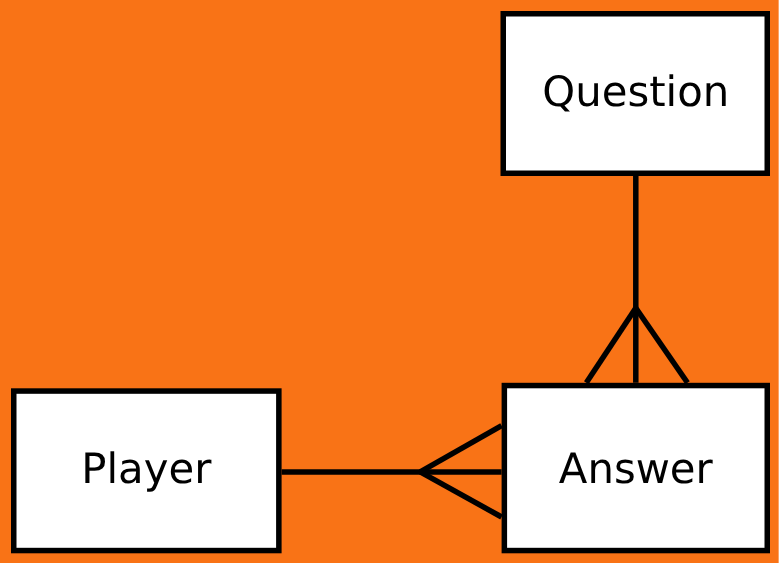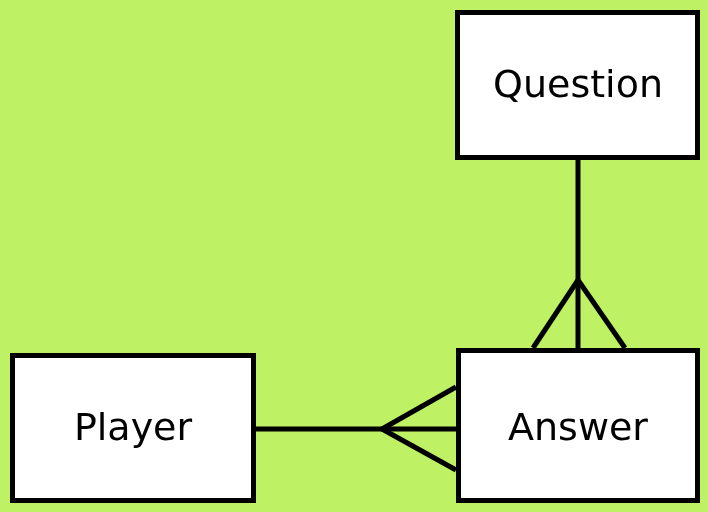--- a/index.html
+++ b/index.html
@@ -10,21 +10,21 @@
   body {
     width: 708px;
     height: 512px;
     overflow: hidden;
     font-family: "DejaVu Sans", sans-serif;
   }
   #diagram-canvas {
     position: relative;
     width: 708px;
     height: 512px;
-    background: #bef264;
+    background: #f97316;
   }
   #er-svg {
     position: absolute;
     top: 0;
     left: 0;
     width: 708px;
     height: 512px;
     display: block;
   }
   .entity-box {

